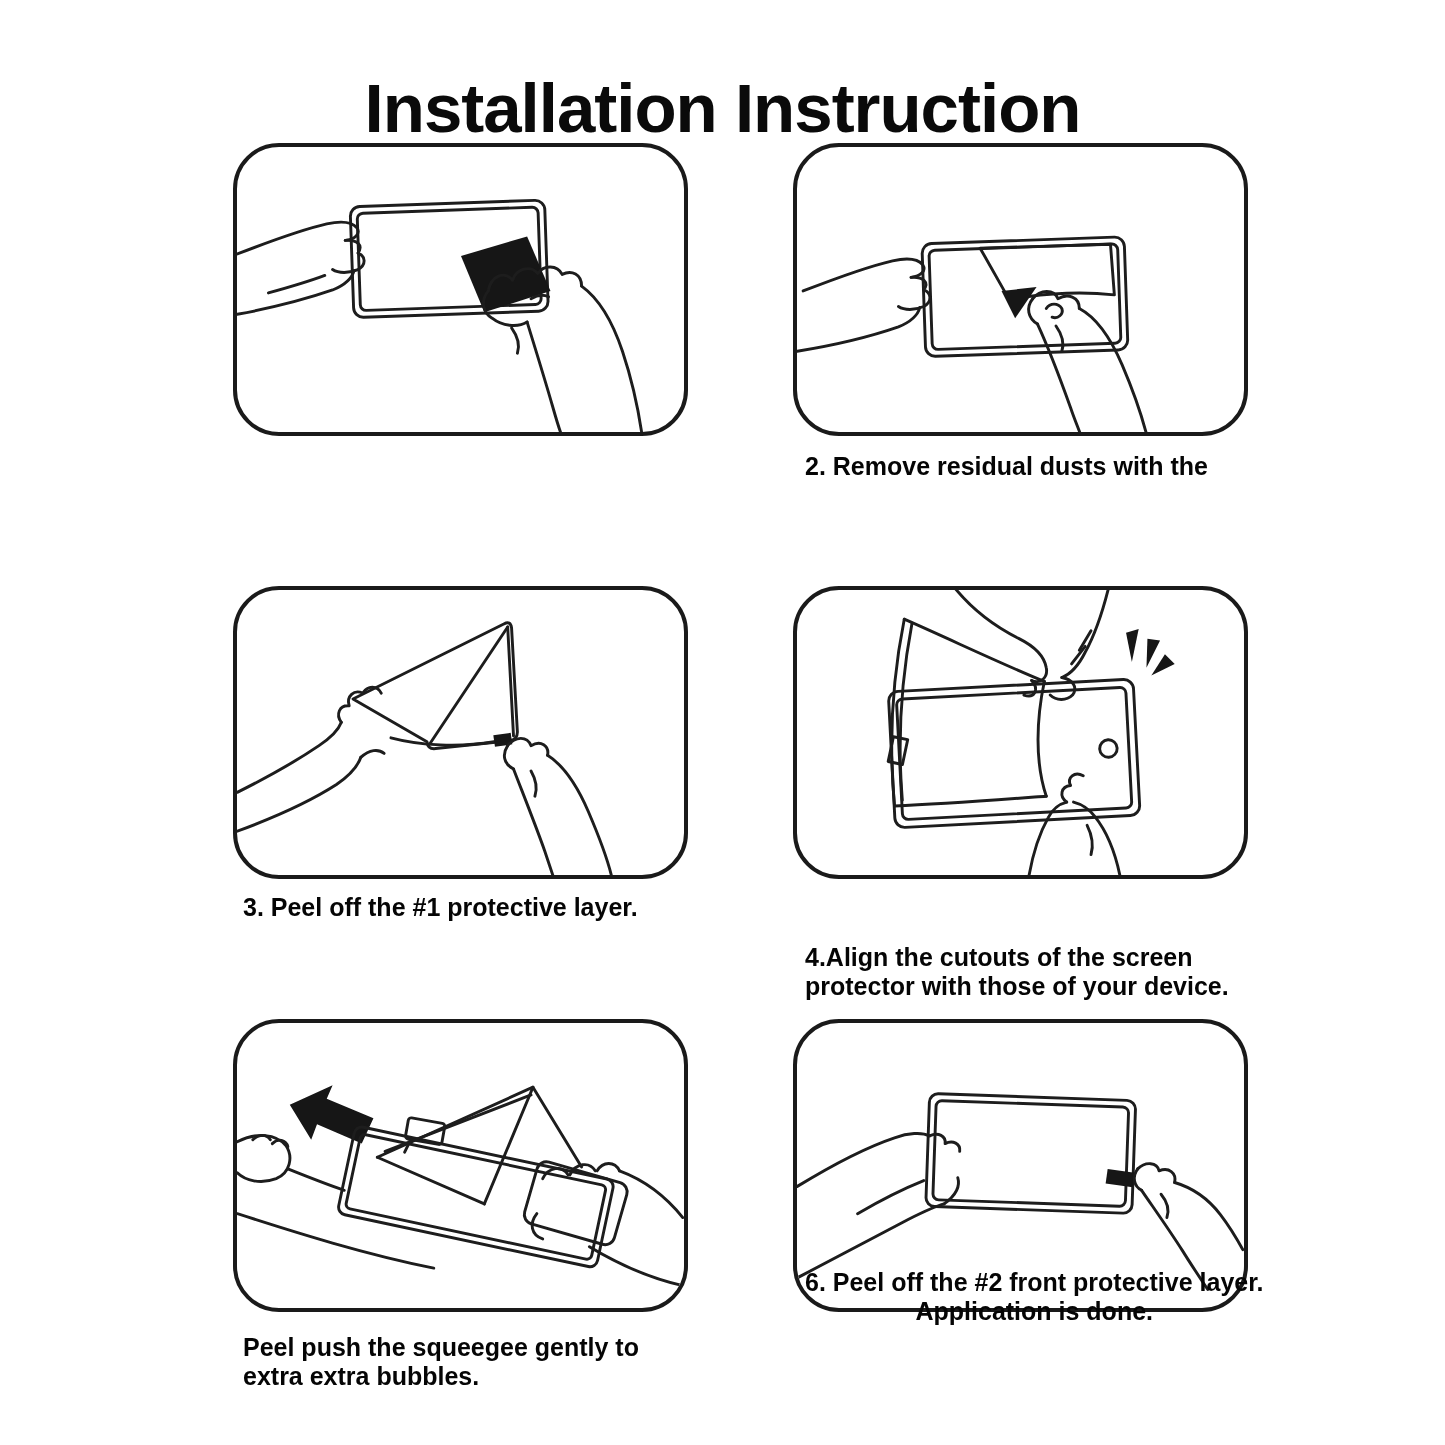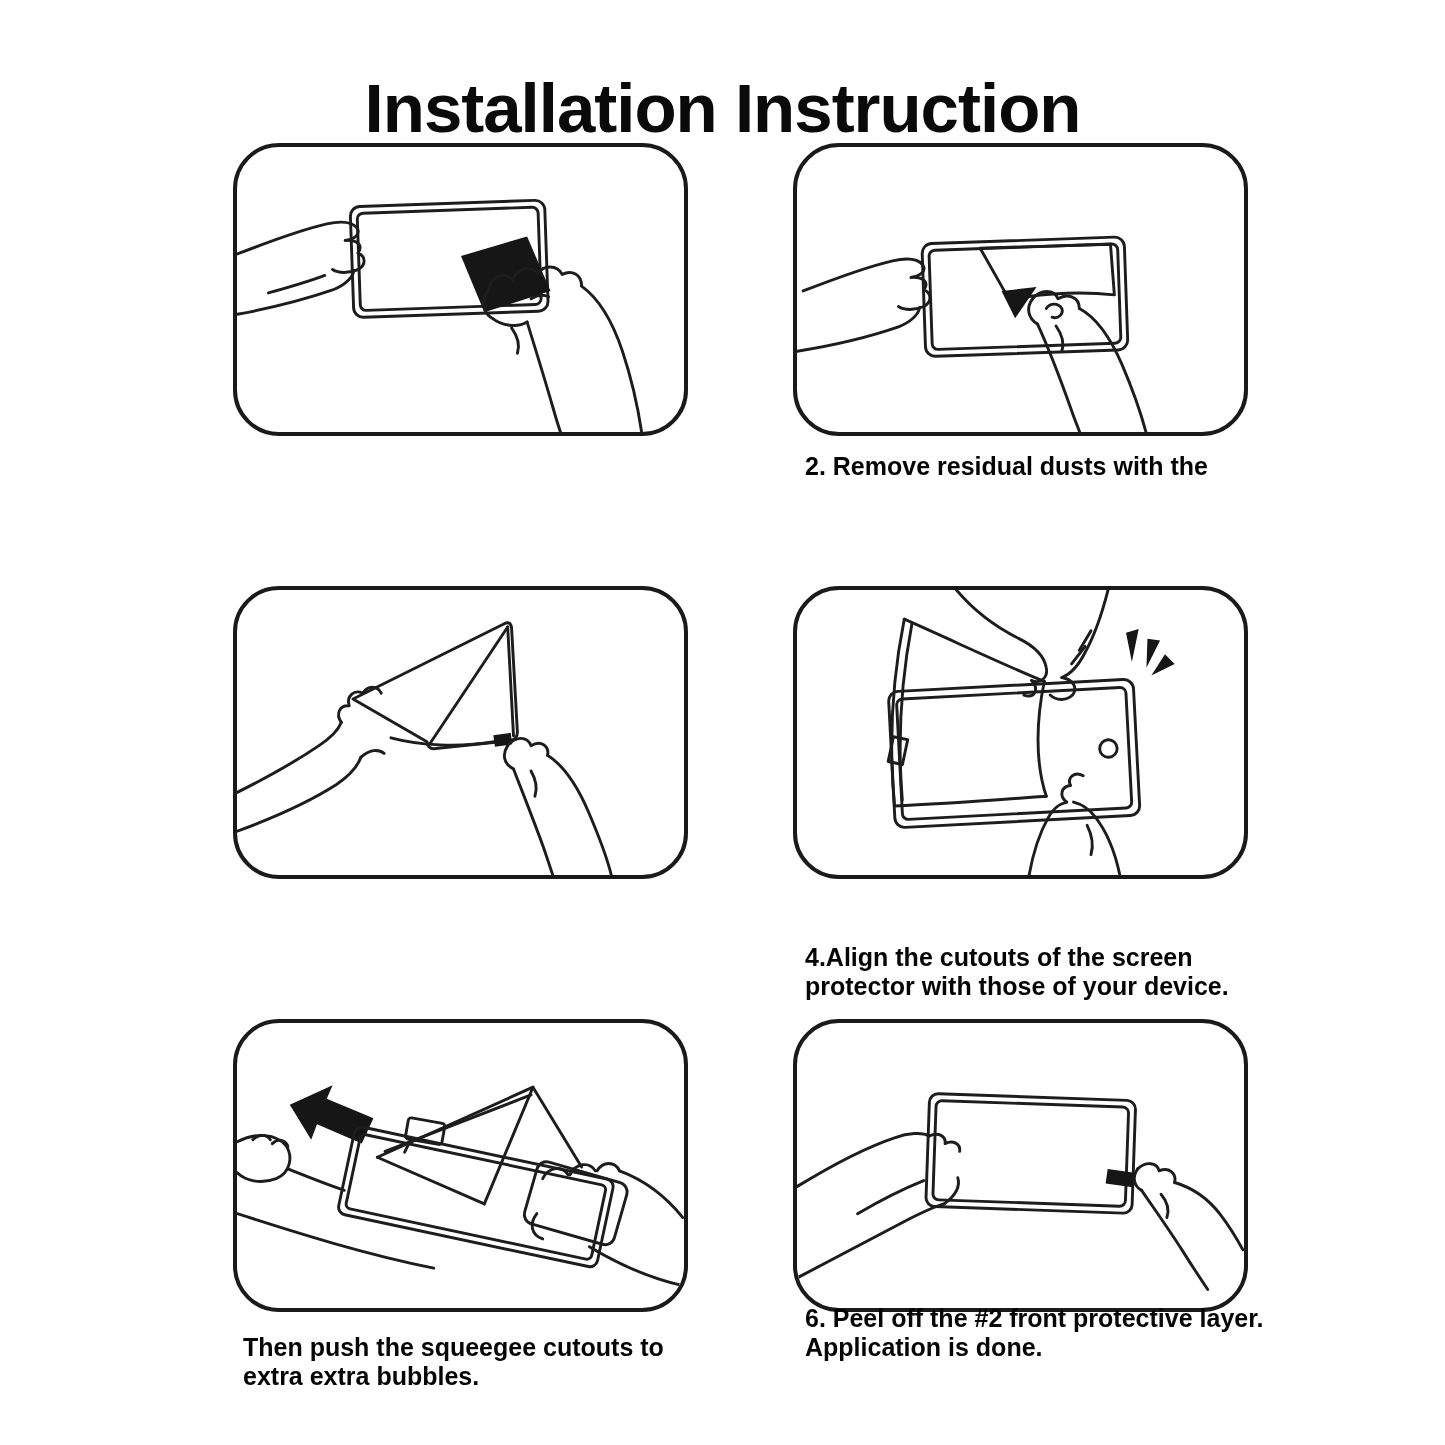--- a/index.html
+++ b/index.html
@@ -11,21 +11,21 @@
          border-radius:46px;box-sizing:border-box;background:#fff;overflow:hidden;}
   .panel svg{display:block;width:100%;height:100%;}
   .caption{position:absolute;font-size:25px;font-weight:700;line-height:29px;color:#050505;
            white-space:nowrap;}
   
   .p1{left:233px;top:143px;} .p2{left:793px;top:143px;}
   .p3{left:233px;top:586px;} .p4{left:793px;top:586px;}
   .p5{left:233px;top:1019px;} .p6{left:793px;top:1019px;}
   .c1{left:243px;top:452px;} .c2{left:805px;top:452px;text-align:right;}
   .c3{left:243px;top:893px;} .c4{left:805px;top:943px;}
-  .c5{left:243px;top:1333px;} .c6{left:805px;top:1304px;}
+  .c5{left:243px;top:1333px;} .c6{left:805px;top:1268px;text-align:center;}
   .ink{stroke:#1d1d1d;stroke-width:3;fill:none;stroke-linecap:round;stroke-linejoin:round;}
   .fillink{fill:#161616;stroke:none;}
 </style>
 </head>
 <body>
 
 <div class="page">
 
   <div class="title">Installation Instruction</div>
 
@@ -205,26 +205,29 @@
           <path d="M352,172 C365,191 380,212 394,234 C402,247 412,262 420,274"></path>
           <path d="M372,176 Q382,188 378,200"></path>
         </g>
       </g>
     </svg>
   </div>
 
   <div class="caption c2">
     <div>2. Remove residual dusts with the</div>
   </div>
+  <div class="caption c3">
+    <div>3. Peel off the #1 protective layer.</div>
+  </div>
   <div class="caption c4">
     <div>4.Align the cutouts of the screen</div>
     <div>protector with those of your device.</div>
   </div>
   <div class="caption c5">
-    <div>Then push the squeegee cutouts to</div>
+    <div>Peel push the squeegee gently to</div>
     <div>extra extra bubbles.</div>
   </div>
   <div class="caption c6">
     <div>6. Peel off the #2 front protective layer.</div>
     <div>Application is done.</div>
   </div>
 
 </div>
 
 </body></html>

